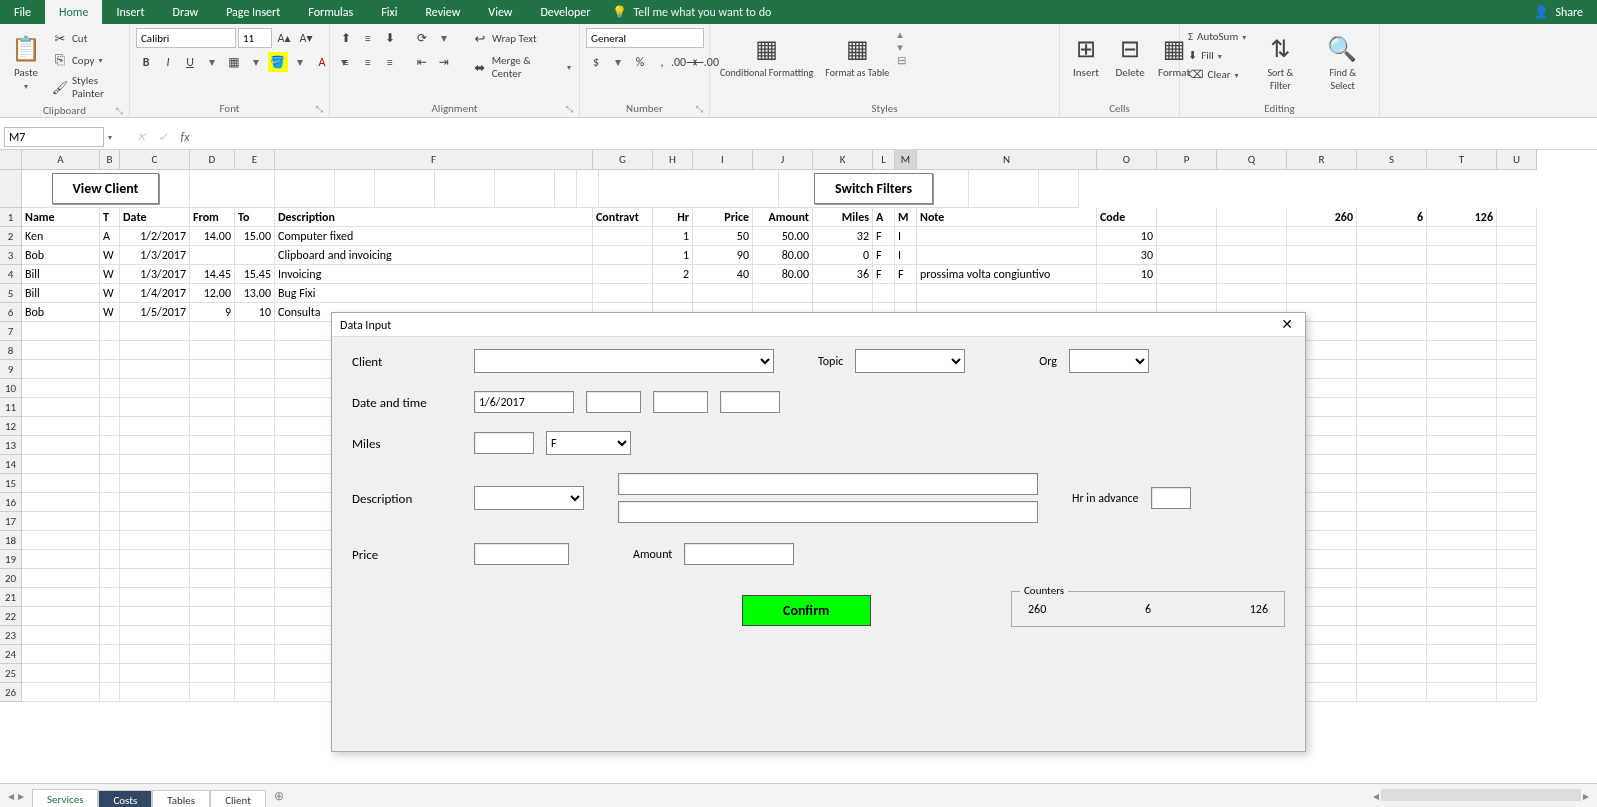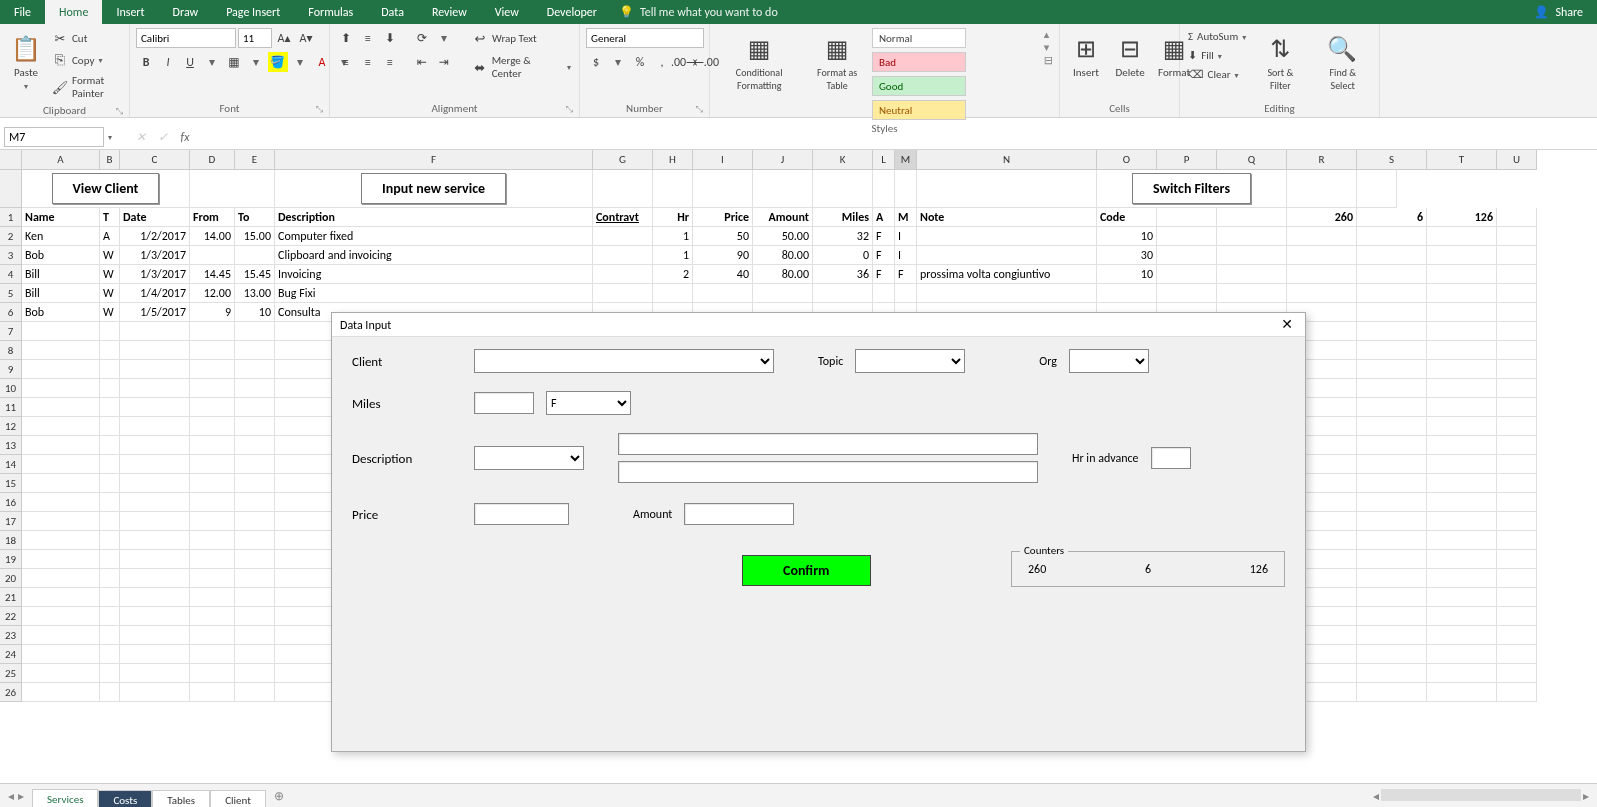--- a/index.html
+++ b/index.html
@@ -73,21 +73,21 @@
 </head>
 <body>
 
 <div class="ribbon-tabs">
   <div class="tab">File</div>
   <div class="tab active">Home</div>
   <div class="tab">Insert</div>
   <div class="tab">Draw</div>
   <div class="tab">Page Insert</div>
   <div class="tab">Formulas</div>
-  <div class="tab">Data</div>
+  <div class="tab">Fixi</div>
   <div class="tab">Review</div>
   <div class="tab">View</div>
   <div class="tab">Developer</div>
   <div class="tellme">
     <span>💡</span>
     <span>Tell me what you want to do</span>
   </div>
   <div class="share">
     <span>👤</span>
     <span>Share</span>
@@ -108,21 +108,21 @@
             <span class="icon-box">✂</span>
             <span>Cut</span>
           </div>
         <div class="small-row">
             <span class="icon-box">⎘</span>
             <span>Copy</span>
             <span class="dd-arrow">▾</span>
           </div>
         <div class="small-row">
             <span class="icon-box">🖌</span>
-            <span>Format Painter</span>
+            <span>Styles Painter</span>
           </div>
       </div>
     </div>
     <div class="group-label"><span>Clipboard</span><span class="launcher">⤡</span></div>
   </div>
 
   <div class="group" style="width:200px">
     <div class="group-body" style="flex-direction:column;gap:4px">
       <div class="btn-row">
         <input class="font-combo" style="width: 100px;" value="Calibri">
@@ -197,26 +197,20 @@
   <div class="group" style="width:350px">
     <div class="group-body">
       <div class="big-btn">
           <span class="icon-box-lg">▦</span>
           <span style="font-size:10px;text-align:center">Conditional Formatting</span>
         </div>
       <div class="big-btn">
           <span class="icon-box-lg">▦</span>
           <span style="font-size:10px;text-align:center">Format as Table</span>
         </div>
-      <div class="styles-gallery">
-        <div class="style-cell" style="background:#fff">Normal</div>
-        <div class="style-cell" style="background:#ffc7ce;color:#9c0006">Bad</div>
-        <div class="style-cell" style="background:#c6efce;color:#006100">Good</div>
-        <div class="style-cell" style="background:#ffeb9c;color:#9c5700">Neutral</div>
-      </div>
       <div style="display:flex;flex-direction:column;justify-content:space-around;color:#888">
         <span>▴</span>
         <span>▾</span>
         <span>⊟</span>
       </div>
     </div>
     <div class="group-label"><span>Styles</span></div>
   </div>
 
   <div class="group" style="width:120px">
@@ -306,23 +300,20 @@
         <div class="col-h" style="width: 40px;">U</div>
       </div>
   </div>
   <div id="gridrows">
       <div class="row" style="height: 38px;">
         <div class="row-h" style="height: 38px;"></div>
         <div class="cell" style="width: 168px; justify-content: center;">
           <button class="sheet-btn">View Client</button>
         </div>
         <div class="cell" style="width: 85px;"></div>
-        <div class="cell" style="width: 318px; justify-content: center;">
-          <button class="sheet-btn">Input new service</button>
-        </div>
         <div class="cell" style="width: 60px;"></div>
         <div class="cell" style="width: 40px;"></div>
         <div class="cell" style="width: 60px;"></div>
         <div class="cell" style="width: 60px;"></div>
         <div class="cell" style="width: 60px;"></div>
         <div class="cell" style="width: 22px;"></div>
         <div class="cell" style="width: 22px;"></div>
         <div class="cell" style="width: 180px;"></div>
         <div class="cell" style="width: 190px; justify-content: center;">
           <button class="sheet-btn">Switch Filters</button>
@@ -331,21 +322,21 @@
         <div class="cell" style="width: 40px;"></div>
       </div>
       <div class="row">
         <div class="row-h">1</div>
         <div class="cell bold" style="width: 78px;">Name</div>
         <div class="cell bold" style="width: 20px;">T</div>
         <div class="cell bold" style="width: 70px;">Date</div>
         <div class="cell bold" style="width: 45px;">From</div>
         <div class="cell bold" style="width: 40px;">To</div>
         <div class="cell bold" style="width: 318px;">Description</div>
-        <div class="cell bold" style="width: 60px; text-decoration: underline;">Contravt</div>
+        <div class="cell bold" style="width: 60px;">Contravt</div>
         <div class="cell bold r" style="width: 40px;">Hr</div>
         <div class="cell bold r" style="width: 60px;">Price</div>
         <div class="cell bold r" style="width: 60px;">Amount</div>
         <div class="cell bold r" style="width: 60px;">Miles</div>
         <div class="cell bold" style="width: 22px;">A</div>
         <div class="cell bold" style="width: 22px;">M</div>
         <div class="cell bold" style="width: 180px;">Note</div>
         <div class="cell bold" style="width: 60px;">Code</div>
         <div class="cell bold" style="width: 60px;"></div>
         <div class="cell bold" style="width: 70px;"></div>
@@ -985,20 +976,27 @@
       <span class="form-label">Client</span>
       <select class="form-combo" style="width:300px"></select>
       <span style="width:20px"></span>
       <span>Topic</span>
       <select class="form-combo" style="width:110px"></select>
       <span style="width:50px"></span>
       <span>Org</span>
       <select class="form-combo" style="width:80px"></select>
     </div>
 
+    <div class="form-row">
+      <span class="form-label">Date and time</span>
+      <input class="form-input" style="width: 100px;" value="1/6/2017">
+      <input class="form-input" style="width: 55px;">
+      <input class="form-input" style="width: 55px;">
+      <input class="form-input" style="width: 60px;">
+    </div>
 
     <div class="form-row">
       <span class="form-label">Miles</span>
       <input class="form-input" style="width: 60px;">
       <select class="form-combo" style="width:85px"><option>F</option></select>
     </div>
 
     <div class="form-row">
       <span class="form-label">Description</span>
       <select class="form-combo" style="width:110px"></select>

